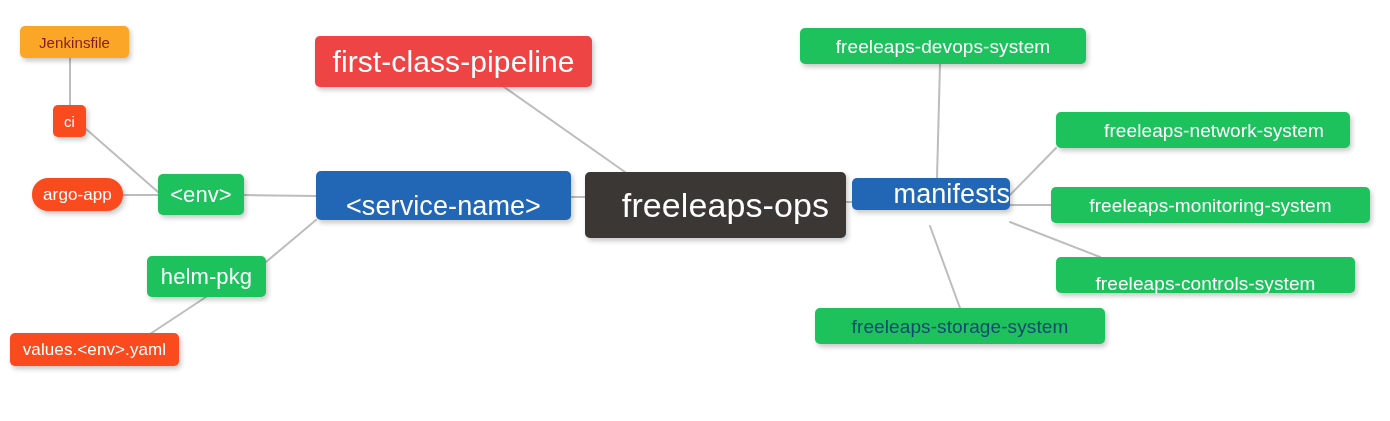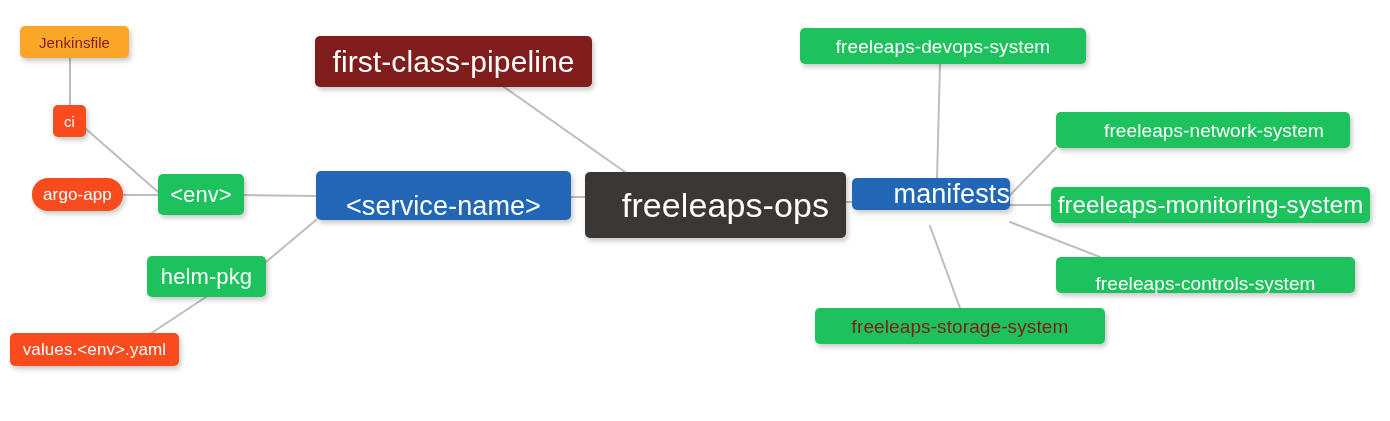--- a/index.html
+++ b/index.html
@@ -81,41 +81,41 @@
       </div>
       <div class="node" style="left: 158px; top: 174px; width: 86px; height: 41px; background: rgb(29, 194, 93); font-size: 22px; color: rgb(255, 255, 255);">
         <span class="node-label">&lt;env&gt;</span>
       </div>
       <div class="node" style="left: 147px; top: 256px; width: 119px; height: 41px; background: rgb(29, 194, 93); font-size: 22px; color: rgb(255, 255, 255);">
         <span class="node-label">helm-pkg</span>
       </div>
       <div class="node" style="left: 10px; top: 333px; width: 169px; height: 33px; background: rgb(250, 75, 30); font-size: 17px; color: rgb(255, 255, 255);">
         <span class="node-label">values.&lt;env&gt;.yaml</span>
       </div>
-      <div class="node" style="left: 315px; top: 36px; width: 277px; height: 51px; background: #7f1d1d; font-size: 30px; color: rgb(255, 255, 255);">
+      <div class="node" style="left: 315px; top: 36px; width: 277px; height: 51px; background: #ef4444; font-size: 30px; color: rgb(255, 255, 255);">
         <span class="node-label">first-class-pipeline</span>
       </div>
       <div class="node" style="left: 316px; top: 171px; width: 255px; height: 49px; background: rgb(34, 103, 181); font-size: 27px; color: rgb(255, 255, 255); align-items: flex-end;">
         <span class="node-label">&lt;service-name&gt;</span>
       </div>
       <div class="node" style="left: 585px; top: 172px; width: 261px; height: 66px; background: rgb(59, 55, 53); font-size: 34px; color: rgb(255, 255, 255); padding-left: 20px;">
         <span class="node-label">freeleaps-ops</span>
       </div>
       <div class="node" style="left: 852px; top: 178px; width: 158px; height: 32px; background: rgb(34, 103, 181); font-size: 27px; color: rgb(255, 255, 255); justify-content: flex-end;">
         <span class="node-label">manifests</span>
       </div>
       <div class="node" style="left: 800px; top: 28px; width: 286px; height: 36px; background: rgb(29, 194, 93); font-size: 19px; color: rgb(255, 255, 255);">
         <span class="node-label">freeleaps-devops-system</span>
       </div>
       <div class="node" style="left: 1056px; top: 112px; width: 294px; height: 36px; background: rgb(29, 194, 93); font-size: 19px; color: rgb(255, 255, 255); padding-left: 22px;">
         <span class="node-label">freeleaps-network-system</span>
       </div>
-      <div class="node" style="left: 1051px; top: 187px; width: 319px; height: 36px; background: rgb(29, 194, 93); font-size: 24px; color: rgb(255, 255, 255);">
+      <div class="node" style="left: 1051px; top: 187px; width: 319px; height: 36px; background: rgb(29, 194, 93); font-size: 19px; color: rgb(255, 255, 255);">
         <span class="node-label">freeleaps-monitoring-system</span>
       </div>
       <div class="node" style="left: 1056px; top: 257px; width: 299px; height: 36px; background: rgb(29, 194, 93); font-size: 19px; color: rgb(255, 255, 255); align-items: flex-end;">
         <span class="node-label">freeleaps-controls-system</span>
       </div>
-      <div class="node" style="left: 815px; top: 308px; width: 290px; height: 36px; background: rgb(29, 194, 93); font-size: 19px; color: #7f1d1d;">
+      <div class="node" style="left: 815px; top: 308px; width: 290px; height: 36px; background: rgb(29, 194, 93); font-size: 19px; color: #0c4a6e;">
         <span class="node-label">freeleaps-storage-system</span>
       </div>
     </div>
 </div>
 
 </body></html>

